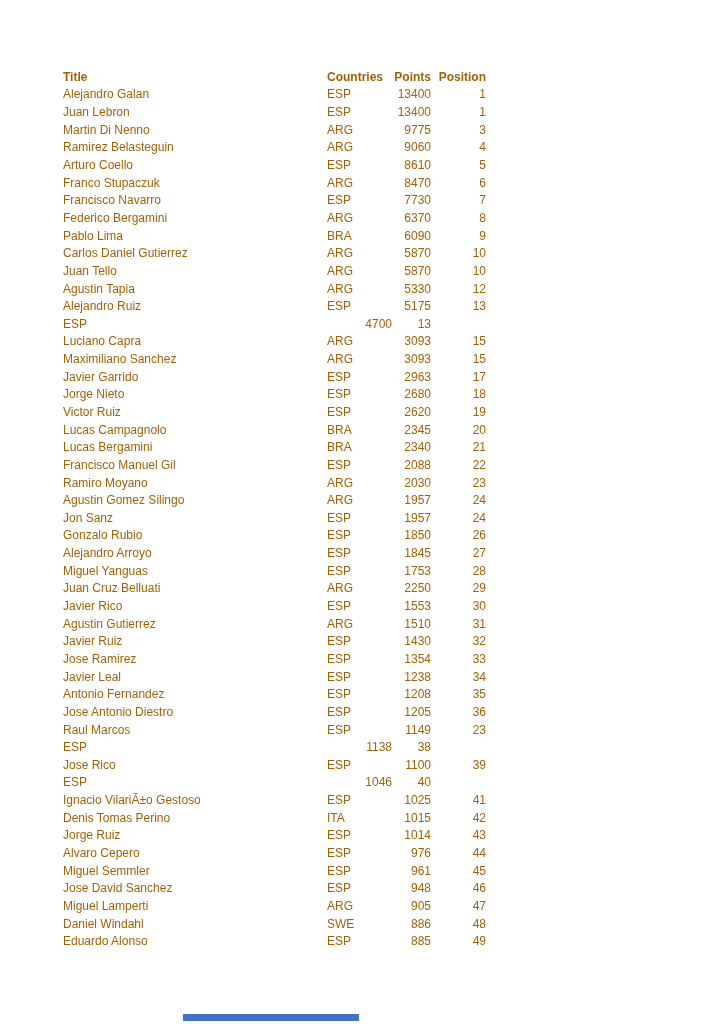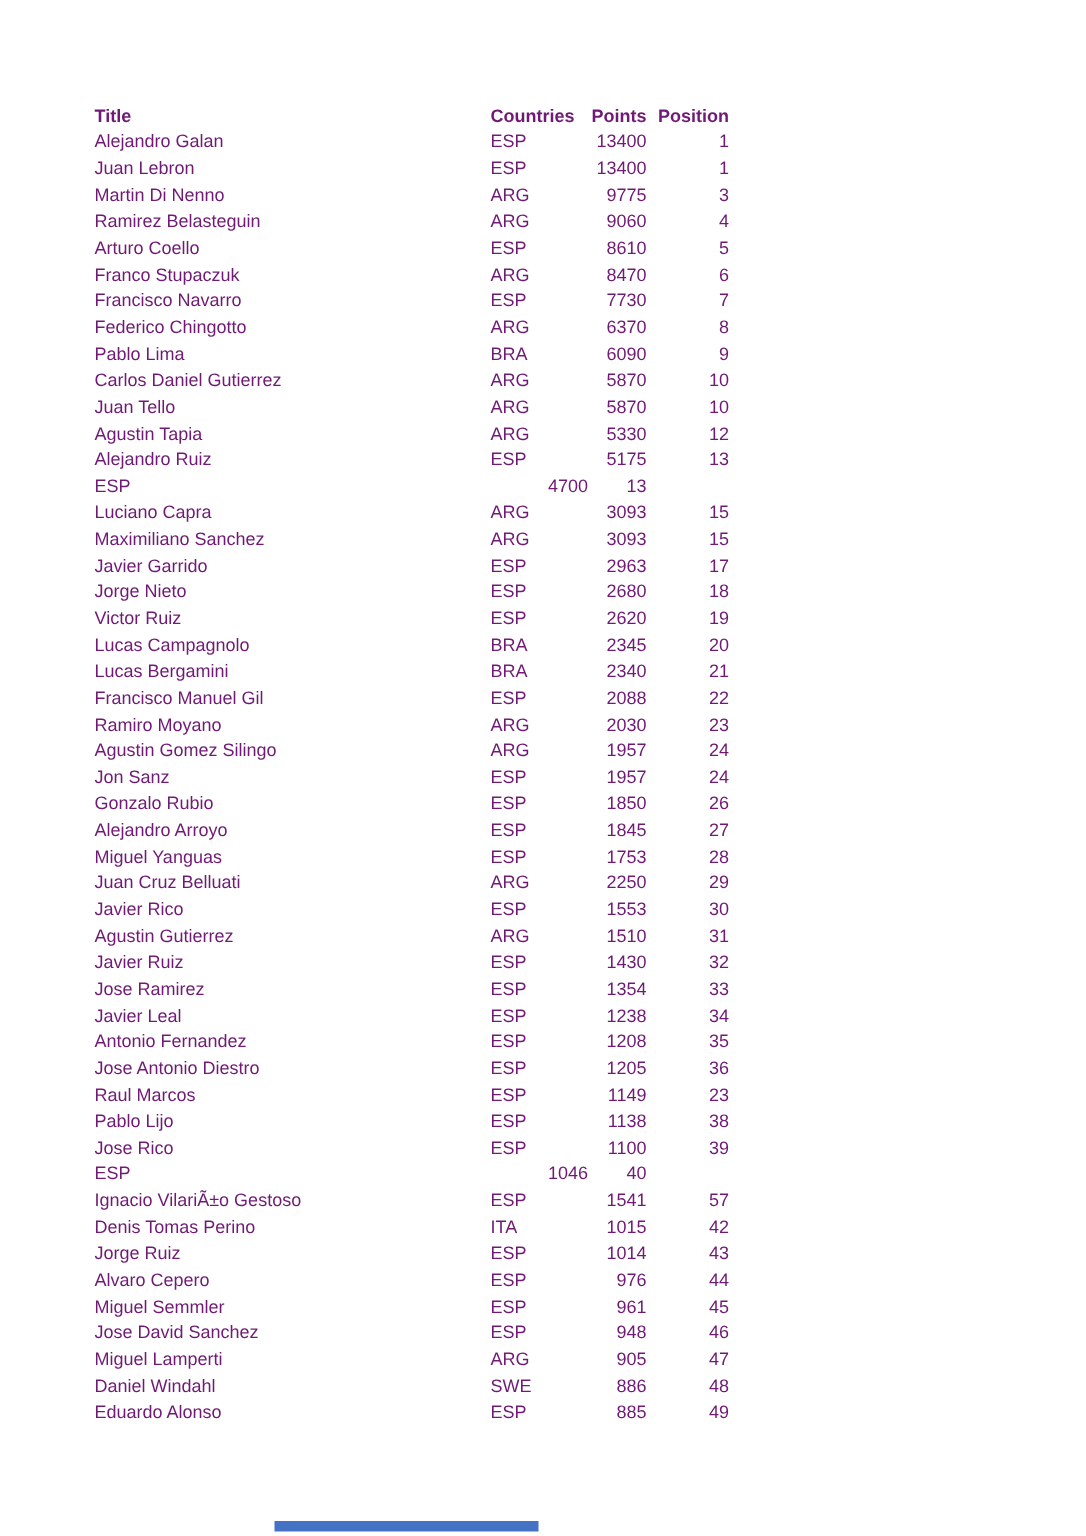--- a/index.html
+++ b/index.html
@@ -44,21 +44,21 @@
     position: absolute;
     left: 183px;
     top: 1014px;
     width: 176px;
     height: 7px;
   }
 </style>
 </head>
 <body>
 
-<div class="page" style="background: rgb(255, 255, 255); color: #701a75;">
+<div class="page" style="background: rgb(255, 255, 255); color: #a16207;">
 
   <div class="ranking-table">
     <div class="row header-row">
       <div class="cell title">Title</div>
       <div class="cell country">Countries</div>
       <div class="cell points">Points</div>
       <div class="cell position">Position</div>
     </div>
     <div>
         <div class="row">
@@ -97,21 +97,21 @@
           <div class="cell points">8470</div>
           <div class="cell position">6</div>
         </div>
         <div class="row">
           <div class="cell title">Francisco Navarro</div>
           <div class="cell country">ESP</div>
           <div class="cell points">7730</div>
           <div class="cell position">7</div>
         </div>
         <div class="row">
-          <div class="cell title">Federico Chingotto</div>
+          <div class="cell title">Federico Bergamini</div>
           <div class="cell country">ARG</div>
           <div class="cell points">6370</div>
           <div class="cell position">8</div>
         </div>
         <div class="row">
           <div class="cell title">Pablo Lima</div>
           <div class="cell country">BRA</div>
           <div class="cell points">6090</div>
           <div class="cell position">9</div>
         </div>
@@ -276,41 +276,40 @@
           <div class="cell points">1205</div>
           <div class="cell position">36</div>
         </div>
         <div class="row">
           <div class="cell title">Raul Marcos</div>
           <div class="cell country">ESP</div>
           <div class="cell points">1149</div>
           <div class="cell position">23</div>
         </div>
         <div class="row">
-          <div class="cell title">Pablo Lijo</div>
           <div class="cell country">ESP</div>
           <div class="cell points">1138</div>
           <div class="cell position">38</div>
         </div>
         <div class="row">
           <div class="cell title">Jose Rico</div>
           <div class="cell country">ESP</div>
           <div class="cell points">1100</div>
           <div class="cell position">39</div>
         </div>
         <div class="row">
           <div class="cell country">ESP</div>
           <div class="cell points">1046</div>
           <div class="cell position">40</div>
         </div>
         <div class="row">
           <div class="cell title">Ignacio VilariÃ±o Gestoso</div>
           <div class="cell country">ESP</div>
-          <div class="cell points">1541</div>
-          <div class="cell position">57</div>
+          <div class="cell points">1025</div>
+          <div class="cell position">41</div>
         </div>
         <div class="row">
           <div class="cell title">Denis Tomas Perino</div>
           <div class="cell country">ITA</div>
           <div class="cell points">1015</div>
           <div class="cell position">42</div>
         </div>
         <div class="row">
           <div class="cell title">Jorge Ruiz</div>
           <div class="cell country">ESP</div>

